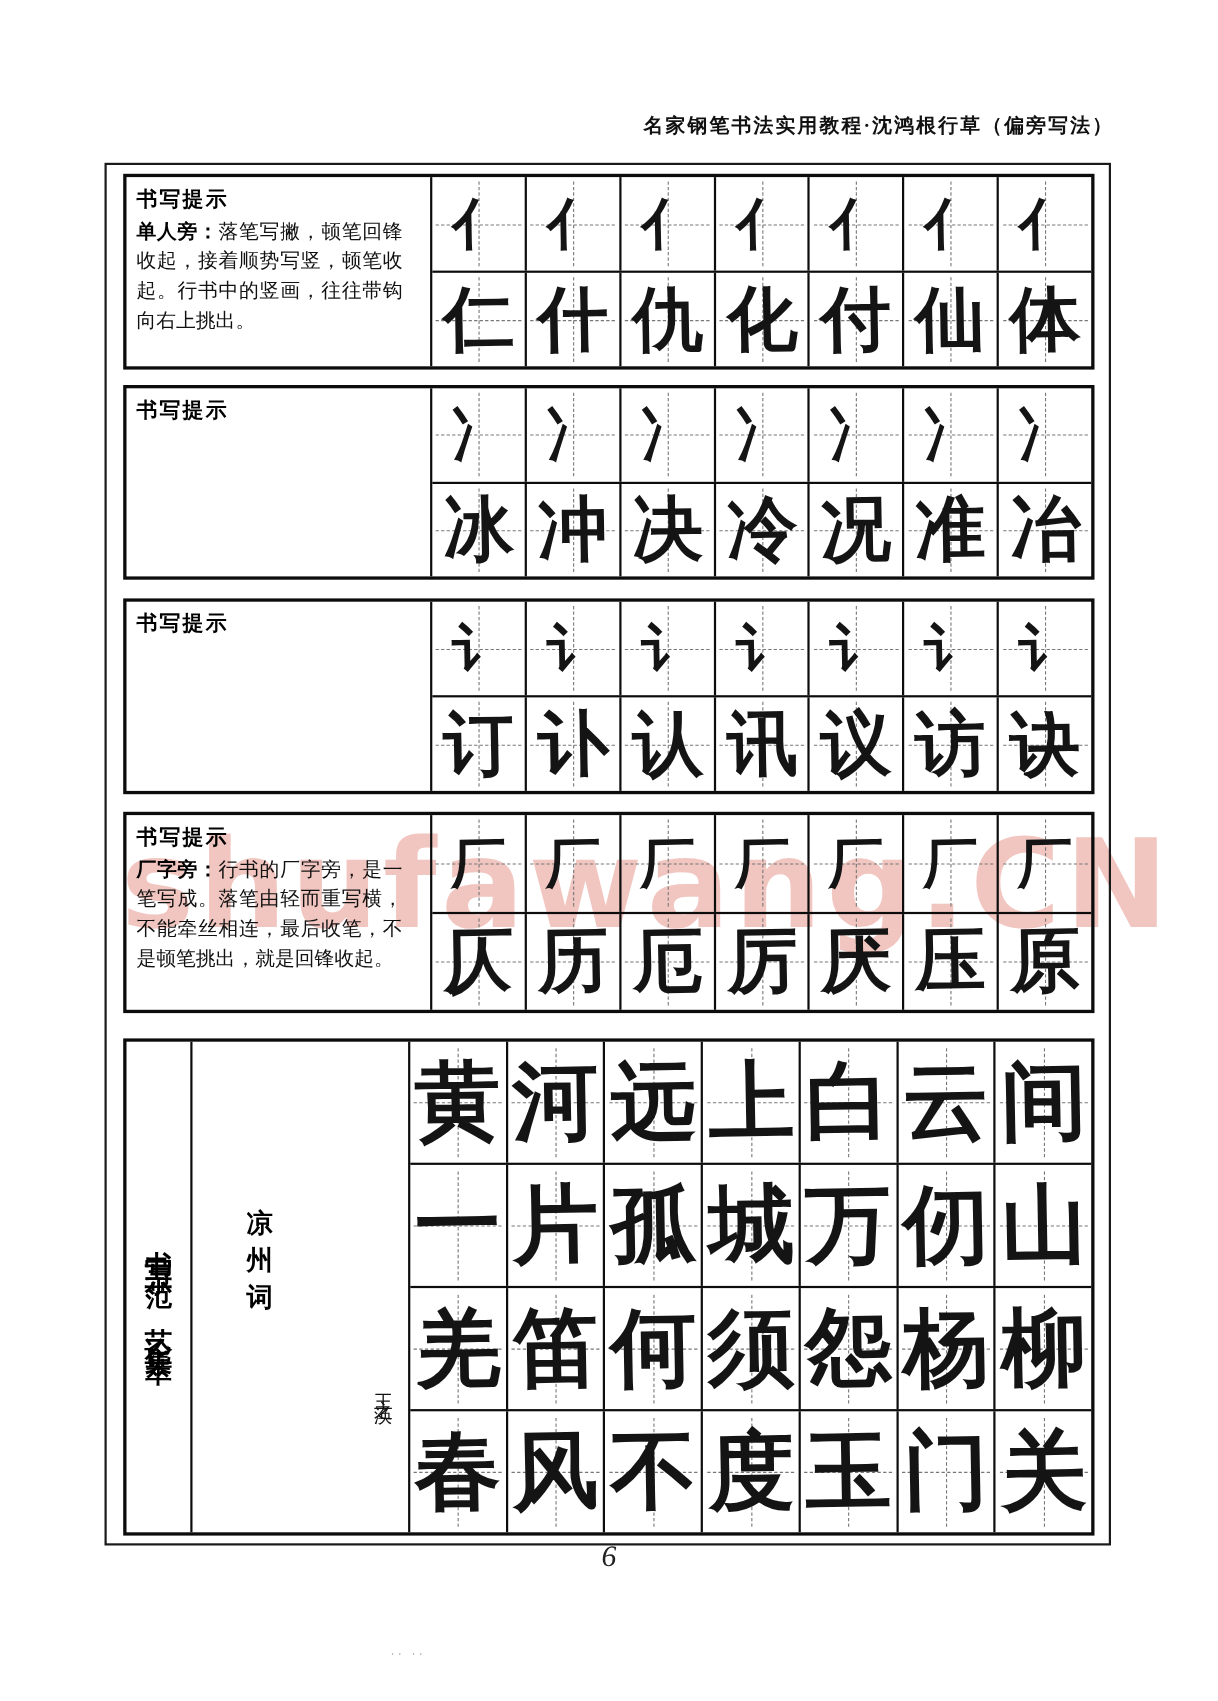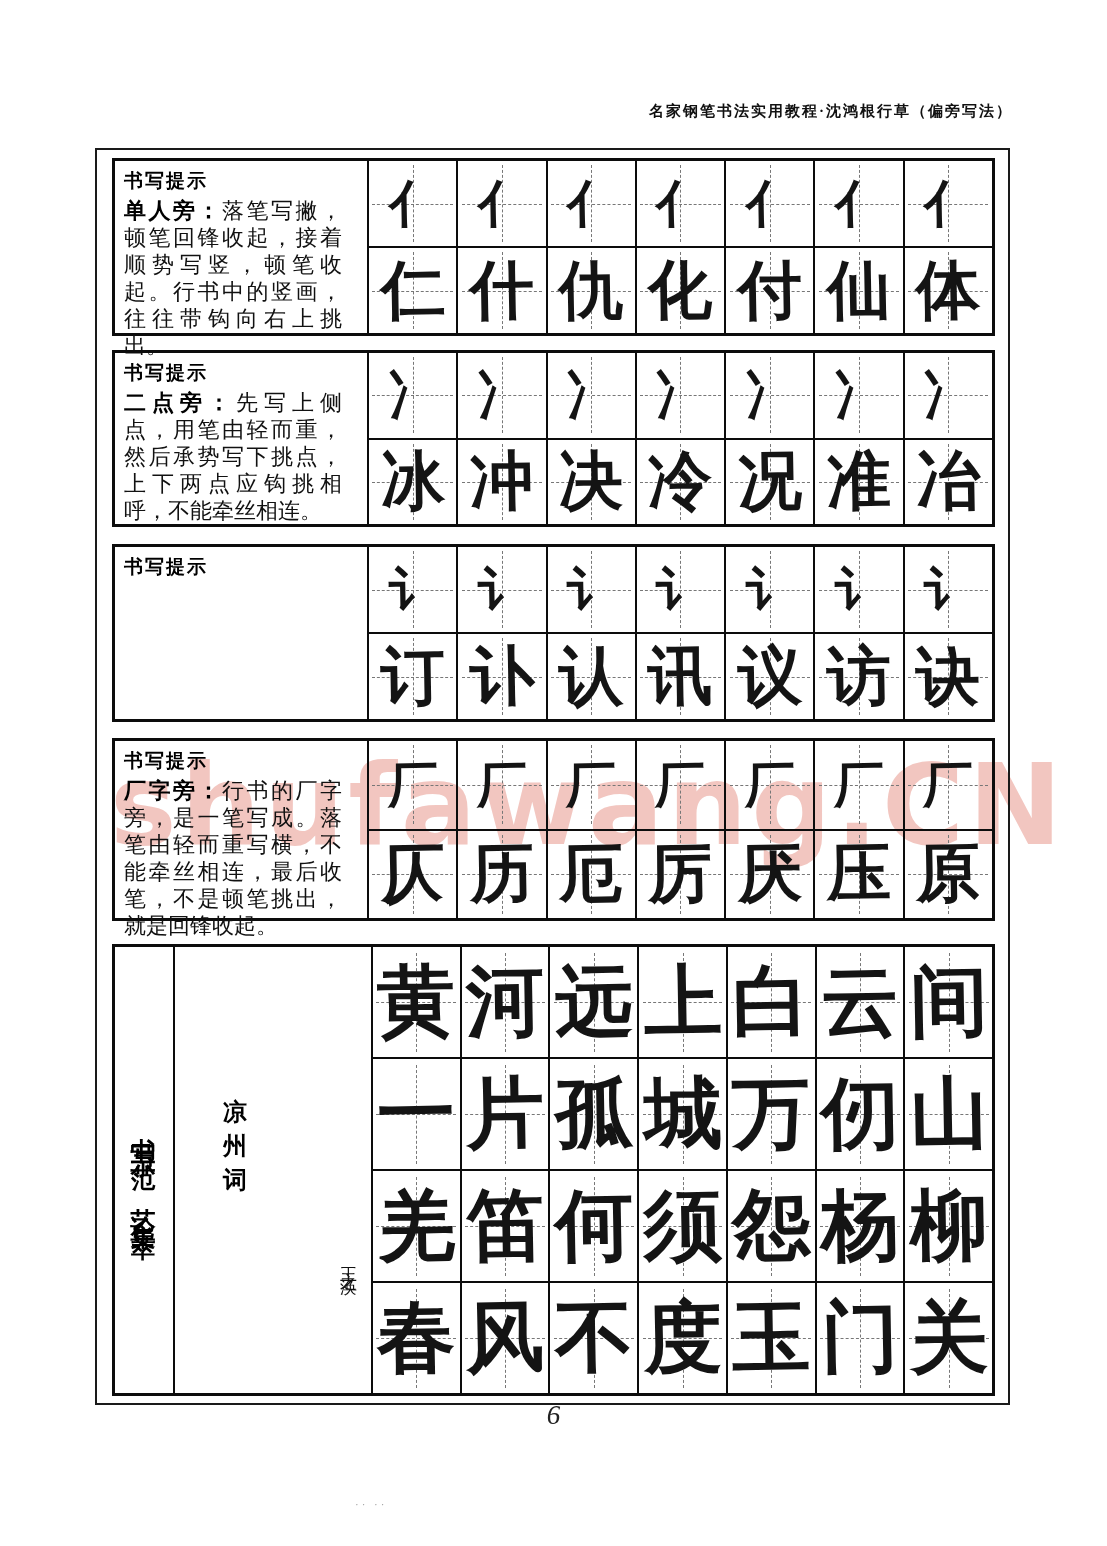--- a/index.html
+++ b/index.html
@@ -12,46 +12,46 @@
   .watermark{
     position:absolute;left:98px;top:740px;z-index:0;
     font-family:"DejaVu Sans","Liberation Sans",sans-serif;
     font-size:112px;font-weight:bold;letter-spacing:4px;white-space:nowrap;
     color:rgba(224,118,106,0.42);
     padding-left:12px;
   }
   .header-title{
     position:absolute;top:102px;right:94px;z-index:1;
     font-family:"Liberation Serif",serif;font-weight:bold;
-    font-size:15px;letter-spacing:2px;color:#111;
+    font-size:18px;letter-spacing:2px;color:#111;
   }
   .outer-frame{
     position:absolute;left:95px;top:148px;width:915px;height:1257px;
     border:2px solid #1a1a1a;box-sizing:border-box;z-index:1;
   }
   .section{
     position:absolute;left:112px;width:883px;z-index:2;
     border:3px solid #0c0c0c;box-sizing:border-box;
     display:flex;background:transparent;
   }
   .sec1{top:158px;height:178px;}
   .sec2{top:350px;height:177px;}
   .sec3{top:544px;height:178px;}
   .sec4{top:738px;height:183px;}
   .demo{top:944px;height:452px;}
   .tip{
-    width:254px;box-sizing:border-box;border-right:2px solid #0c0c0c;
+    width:278px;box-sizing:border-box;border-right:2px solid #0c0c0c;
     padding:5px 25px 0 9px;
   }
   .tip-title{
     font-family:"Liberation Sans",sans-serif;font-weight:bold;
     font-size:19px;letter-spacing:2px;margin:2px 0 3px 0;color:#000;
   }
   .tip-body{
-    margin:0;font-size:22px;line-height:27px;text-align:justify;color:#111;
+    margin:0;font-size:18px;line-height:27px;text-align:justify;color:#111;
   }
   .tip-radical{
     font-family:"Liberation Sans",sans-serif;font-weight:bold;color:#000;
   }
   .grid{flex:1;display:flex;flex-direction:column;}
   .row{flex:1;display:flex;}
   .row + .row{border-top:2px solid #0c0c0c;}
   .cell{
     flex:1;position:relative;display:flex;align-items:center;justify-content:center;
     overflow:visible;
@@ -170,21 +170,20 @@
         <div class="cell">
           <span class="ink">体</span>
         </div>
       </div>
   </div>
 </div>
 
 <div class="section sec2">
   <div class="tip">
     <div class="tip-title">书写提示</div>
-    <p class="tip-body"><b class="tip-radical">二点旁：</b><span>先写上侧点，用笔由轻而重，然后承势写下挑点，上下两点应钩挑相呼，不能牵丝相连。</span></p>
   </div>
   <div class="grid">
     <div class="row radical-row">
 
     <div class="cell">
           <span class="ink">冫</span>
         </div>
         <div class="cell">
           <span class="ink">冫</span>
         </div>

